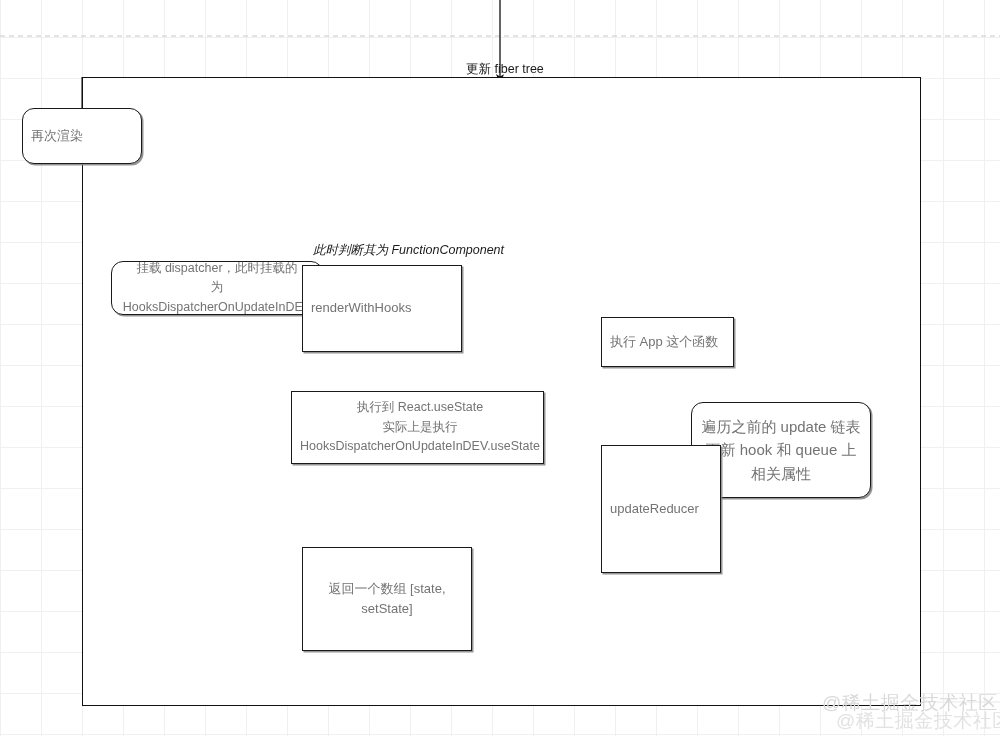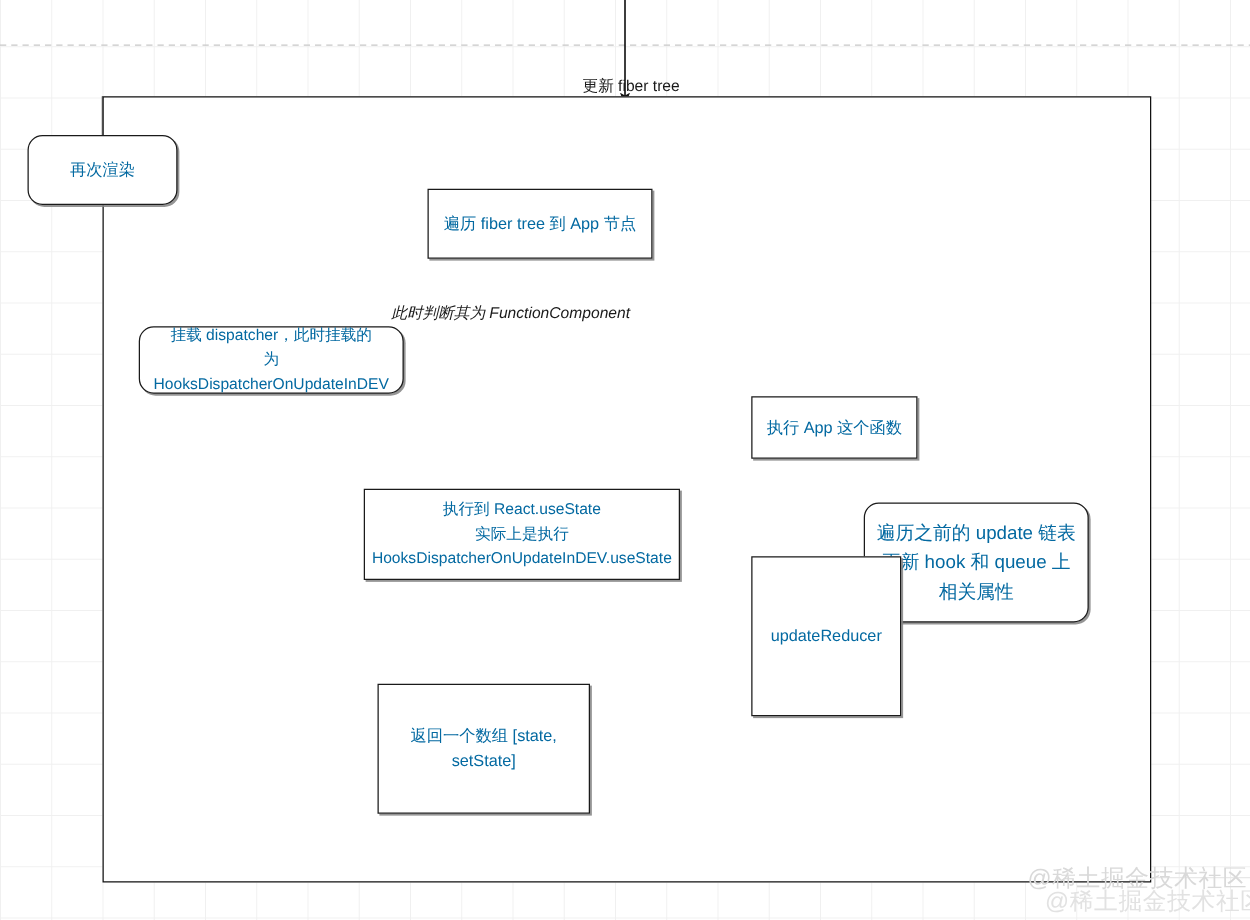--- a/index.html
+++ b/index.html
@@ -25,24 +25,24 @@
     top: 0; left: 0;
     width: 1000px; height: 736px;
     pointer-events: none;
   }
   .node {
     position: absolute;
     background: #ffffff;
     border: 1px solid #1a1a1a;
     display: flex;
     align-items: center;
-    justify-content: center;
+    justify-content: flex-start;
     text-align: center;
     font-size: 13px;
-    color: #0369a1;
+    color: #737373;
     line-height: 1.55;
     white-space: pre-line;
     padding: 4px 8px;
     box-shadow: 1.5px 1.5px 0 0 rgba(130,130,130,0.85);
   }
   .node.rounded {
     border-radius: 12px;
     box-shadow: 1.5px 1.5px 0 0 rgba(130,130,130,0.85);
   }
   .container-box {
@@ -110,29 +110,29 @@
   </svg>
 
   <div class="top-label" style="left:466px; top:20px;margin-top:41px;">更新 fiber tree</div>
 
   <div class="container-box" style="left:82px; top:77px; width:839px; height:629px;"></div>
 
   <div class="node rounded" style="left:22px; top:108px; width:120px; height:56px;">
     <span>再次渲染</span>
   </div>
 
-  <div class="node" style="left:342px; top:151px; width:180px; height:56px;">
-    <span>遍历 fiber tree 到 App 节点</span>
-  </div>
 
   <div class="node rounded" style="left:111px; top:261px; width:212px; height:54px; font-size:12.5px;">
     <span>挂载 dispatcher，此时挂载的
 为 HooksDispatcherOnUpdateInDEV</span>
   </div>
 
+  <div class="node" style="left:302px; top:265px; width:160px; height:87px;">
+    <span>renderWithHooks</span>
+  </div>
 
   <div class="node" style="left:601px; top:317px; width:133px; height:50px;">
     <span>执行 App 这个函数</span>
   </div>
 
   <div class="node" style="left:291px; top:391px; width:253px; height:73px; font-size:12.5px;">
     <span>执行到 React.useState
 实际上是执行
 HooksDispatcherOnUpdateInDEV.useState</span>
   </div>

